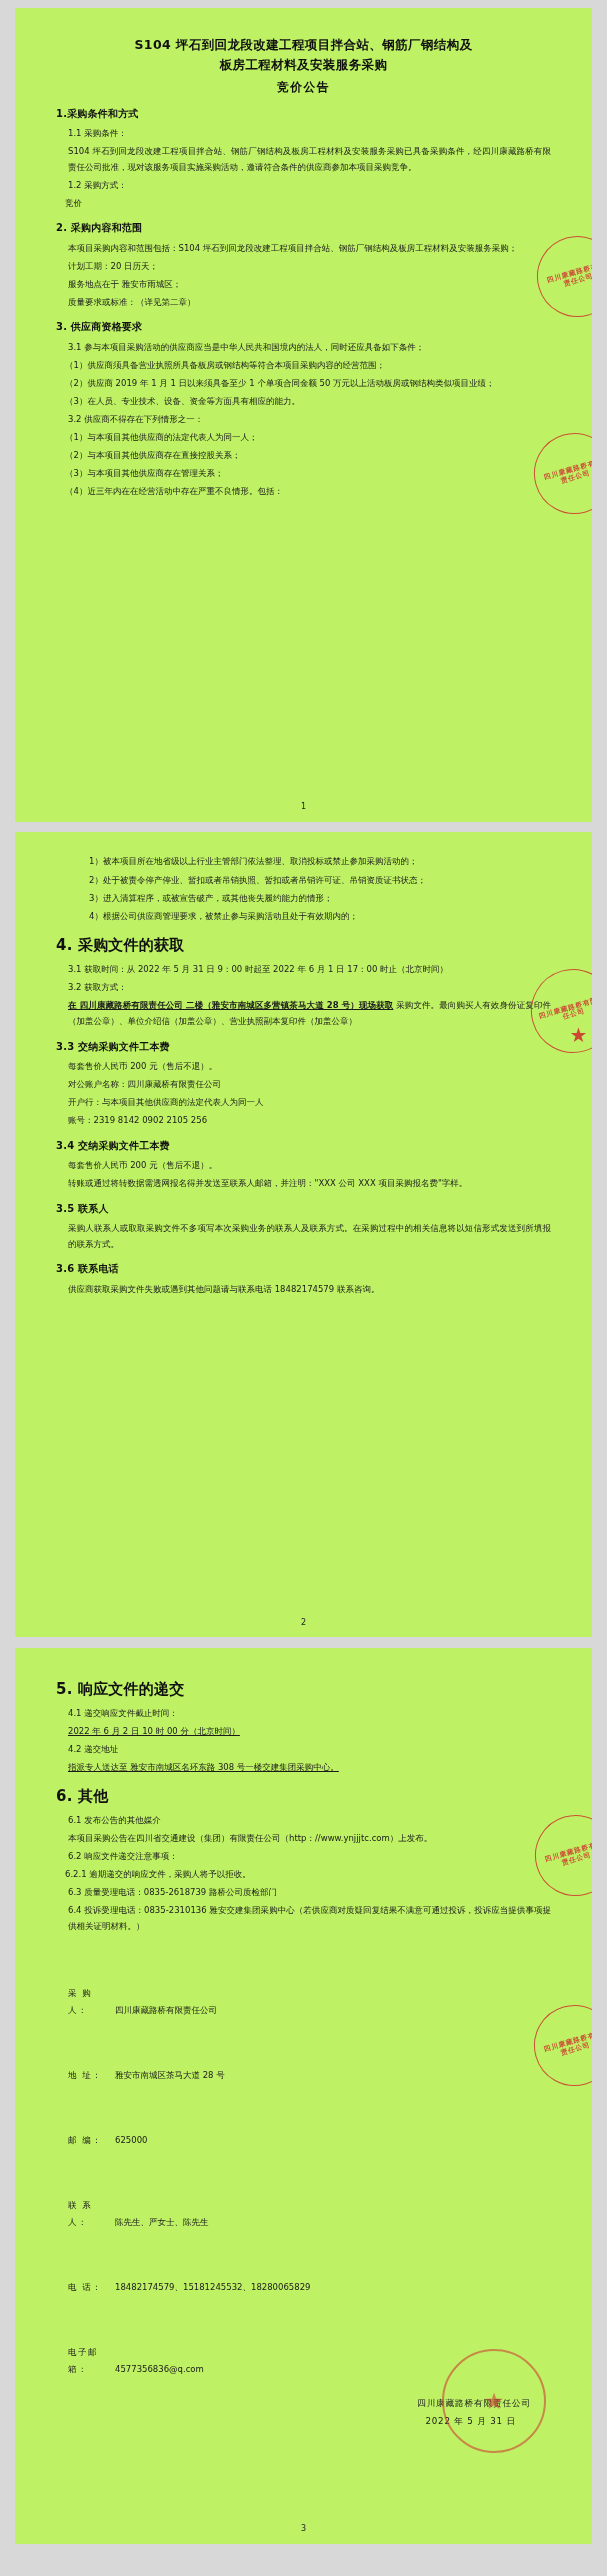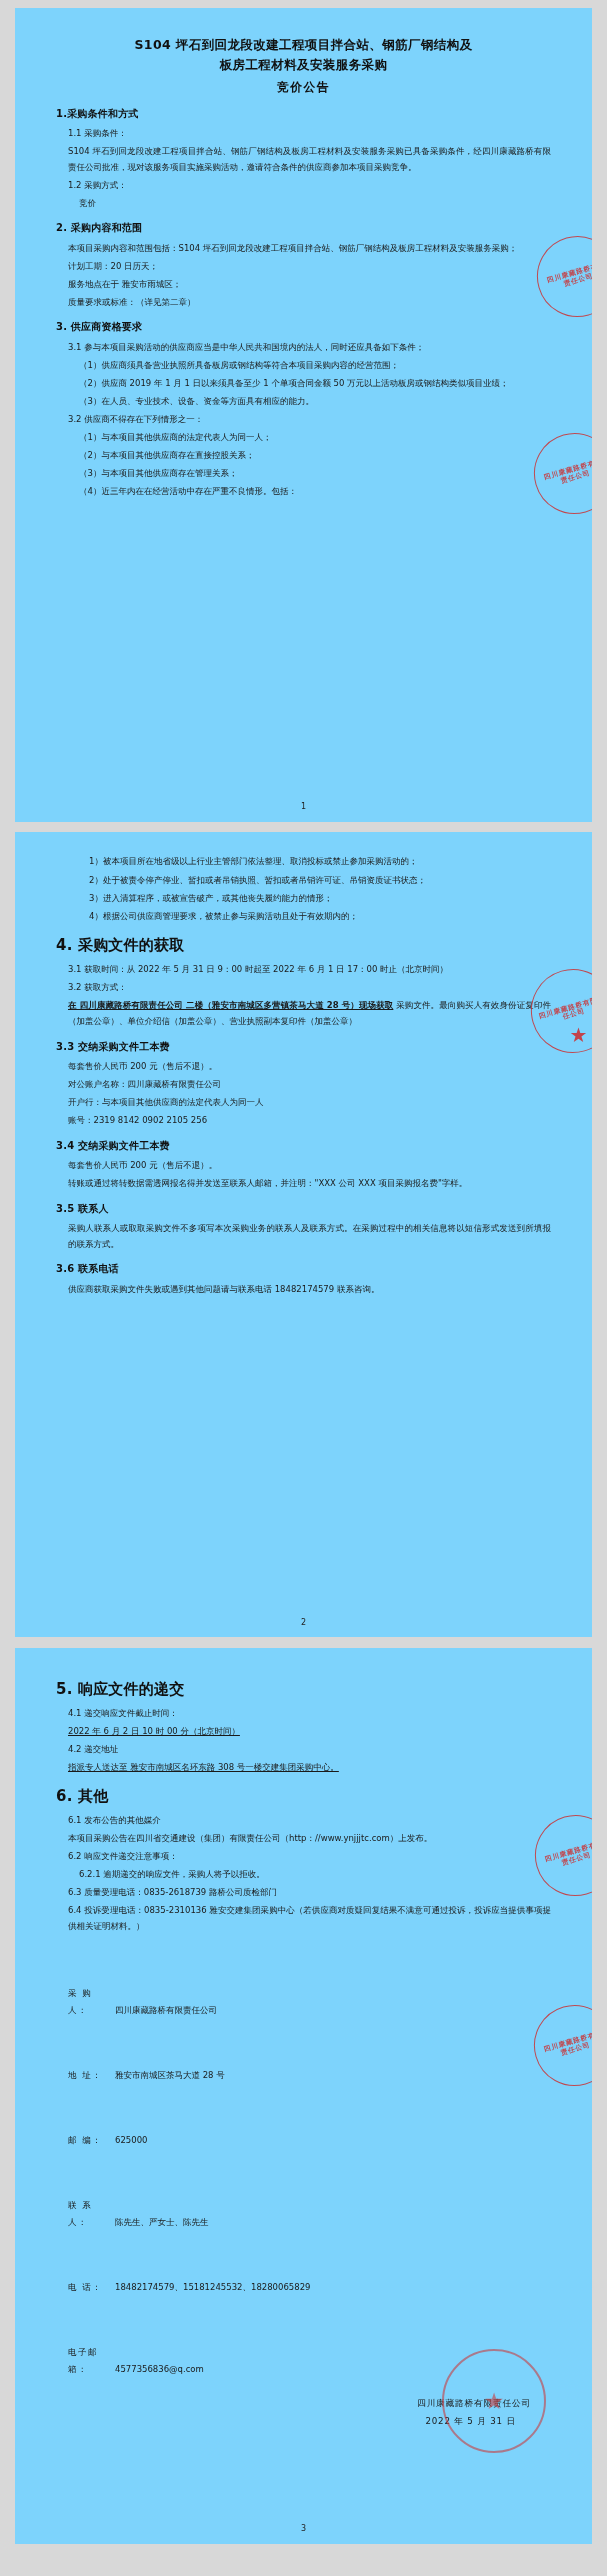--- a/index.html
+++ b/index.html
@@ -7,21 +7,21 @@
     padding: 0;
     background: #d8d8d8;
   }
   body {
     width: 607px;
     font-family: "DejaVu Sans", sans-serif;
   }
   .page {
     width: 577px;
     margin: 0 auto 10.6px auto;
-    background: #7dd3fc;
+    background: #bef264;
     position: relative;
     box-sizing: border-box;
     padding: 20px 41px 13.7px 41px;
     overflow: hidden;
   }
   #page1 { height: 814px; margin-top: 7.6px; }
   #page2 { height: 805px; }
   #page3 { height: 896px; }
 
   .doc-title {
@@ -54,21 +54,21 @@
   }
   p.para {
     font-size: 8.5px;
     color: #1a1a1a;
     line-height: 1.85;
     margin: 2.3px 0;
     text-align: justify;
     text-indent: 0;
   }
   p.indent1 { margin-left: 12px; }
-  p.indent2 { margin-left: 23px; }
+  p.indent2 { margin-left: 9px; }
   p.indent3 { margin-left: 33px; }
   .u { text-decoration: underline; }
   .b { font-weight: bold; }
   .pagenum {
     position: absolute;
     bottom: 10.6px;
     left: 0;
     right: 0;
     text-align: center;
     font-size: 8px;

